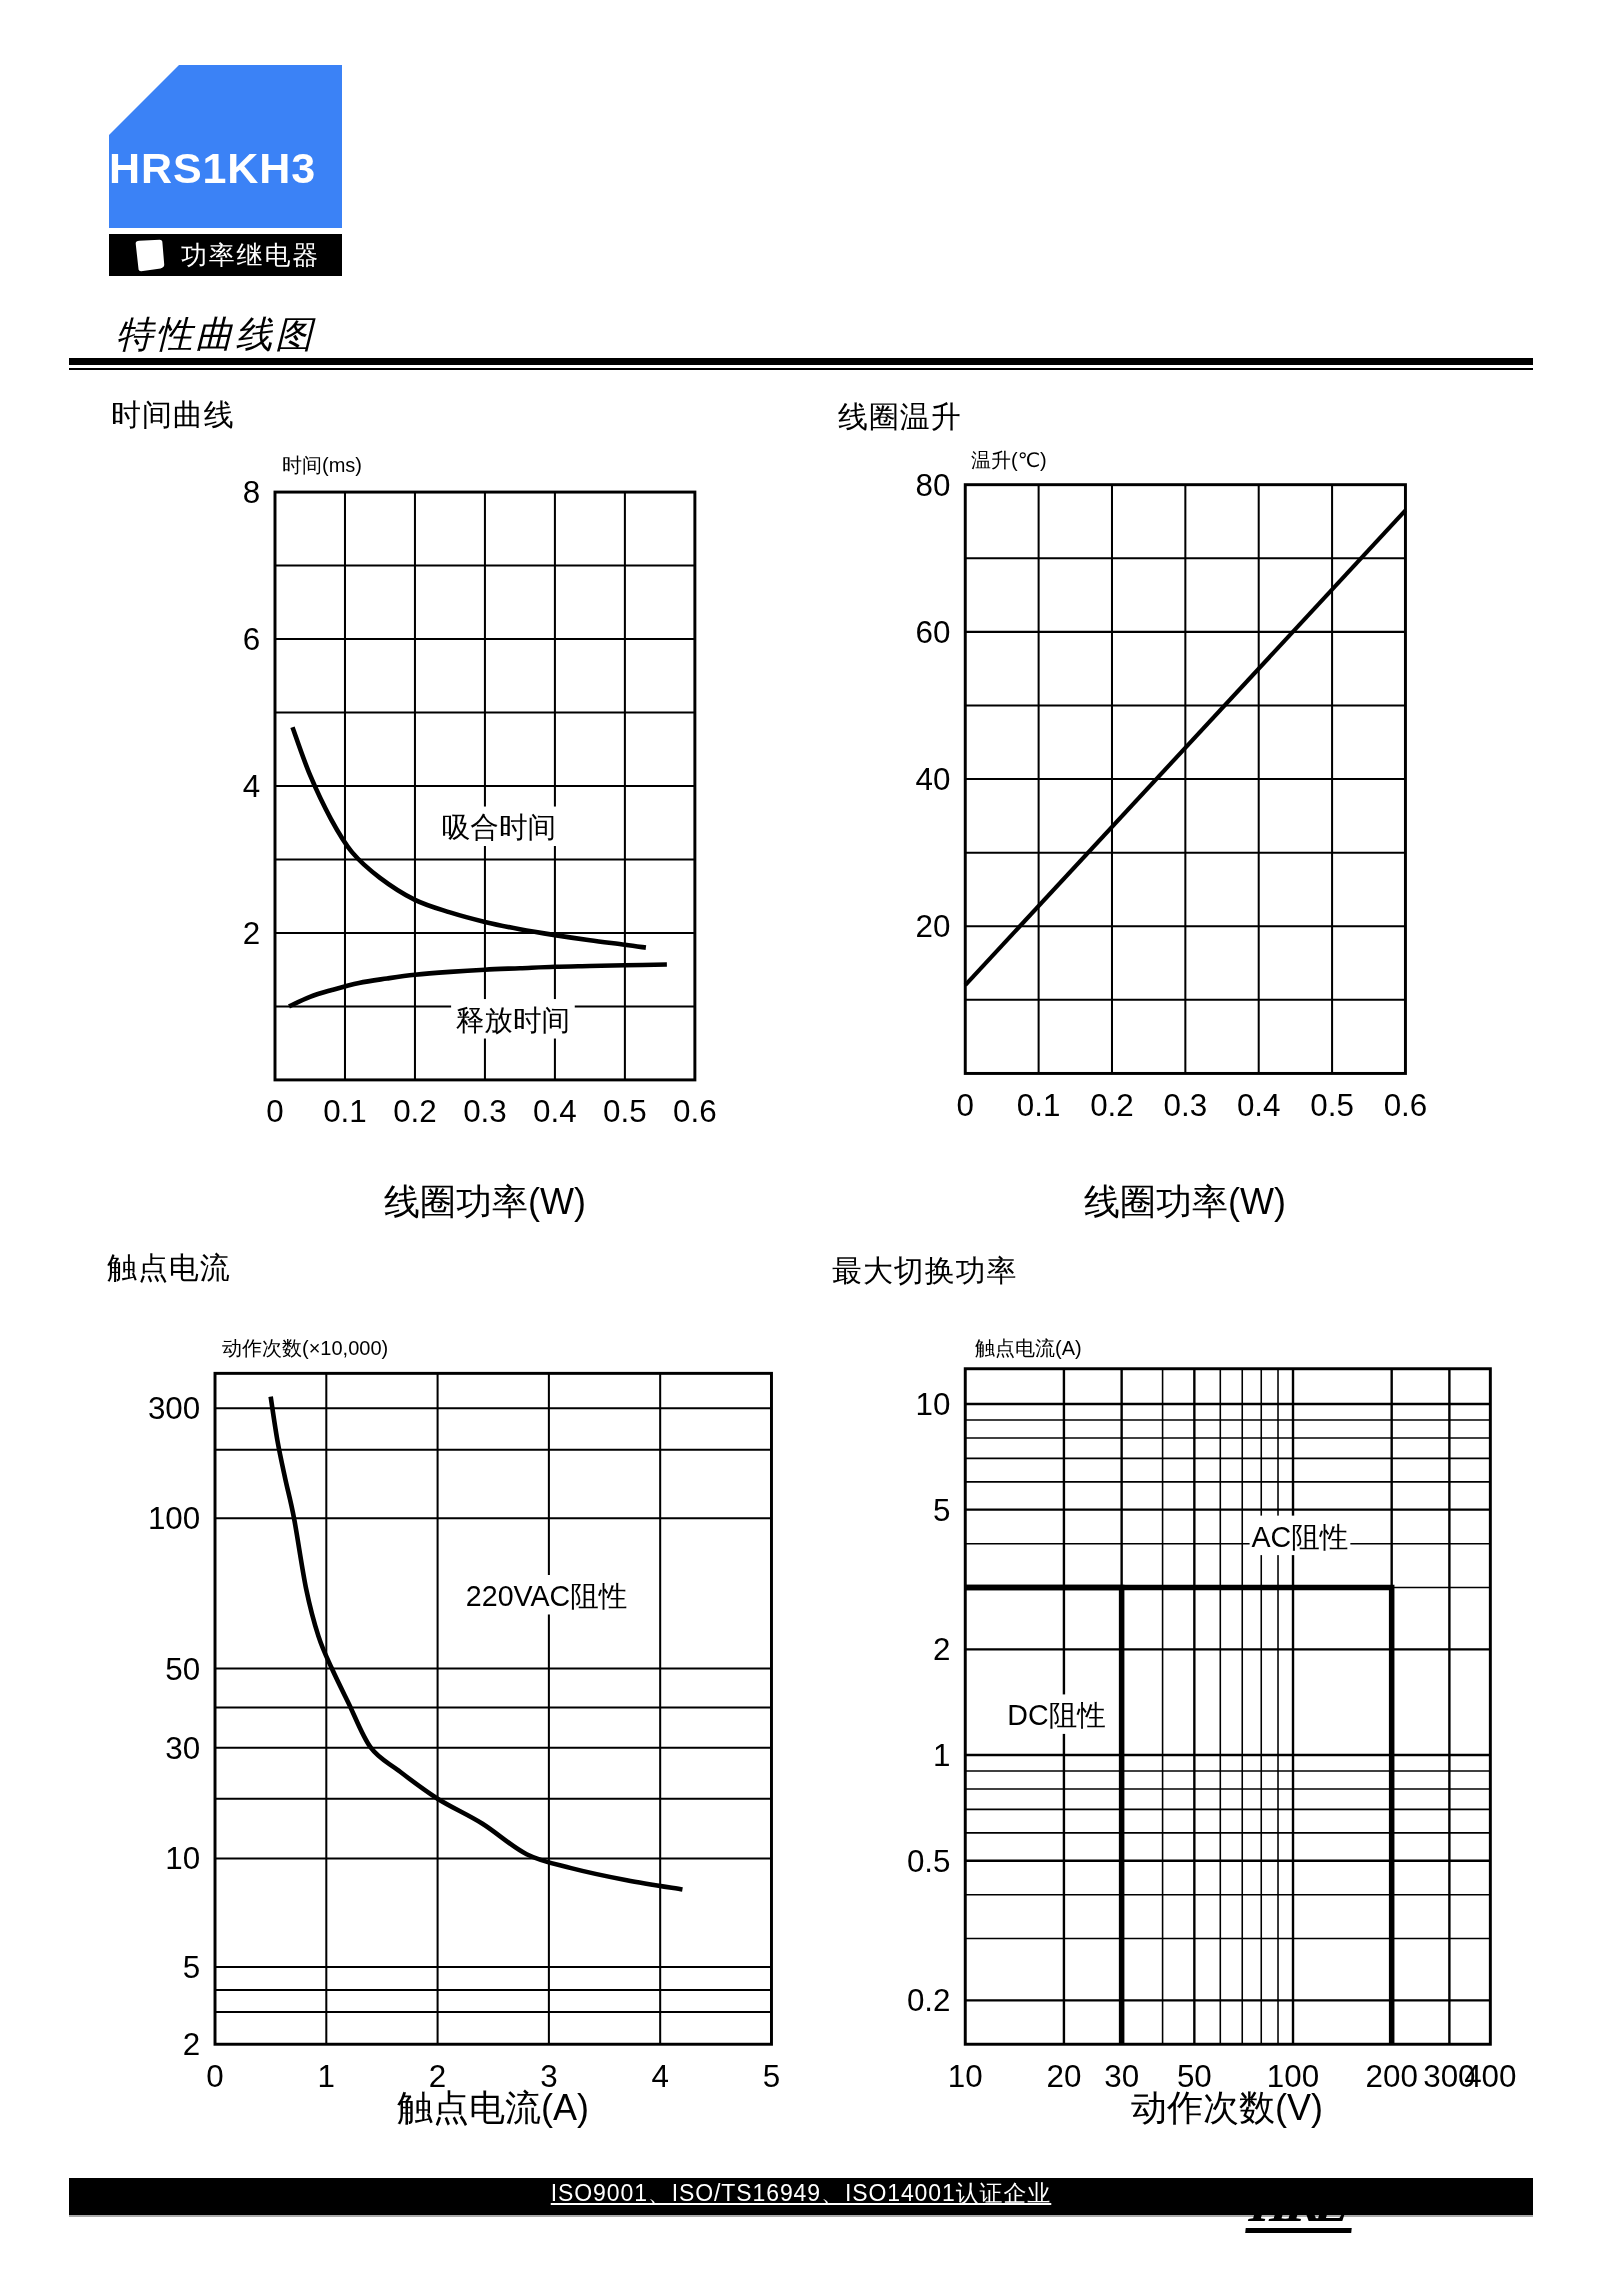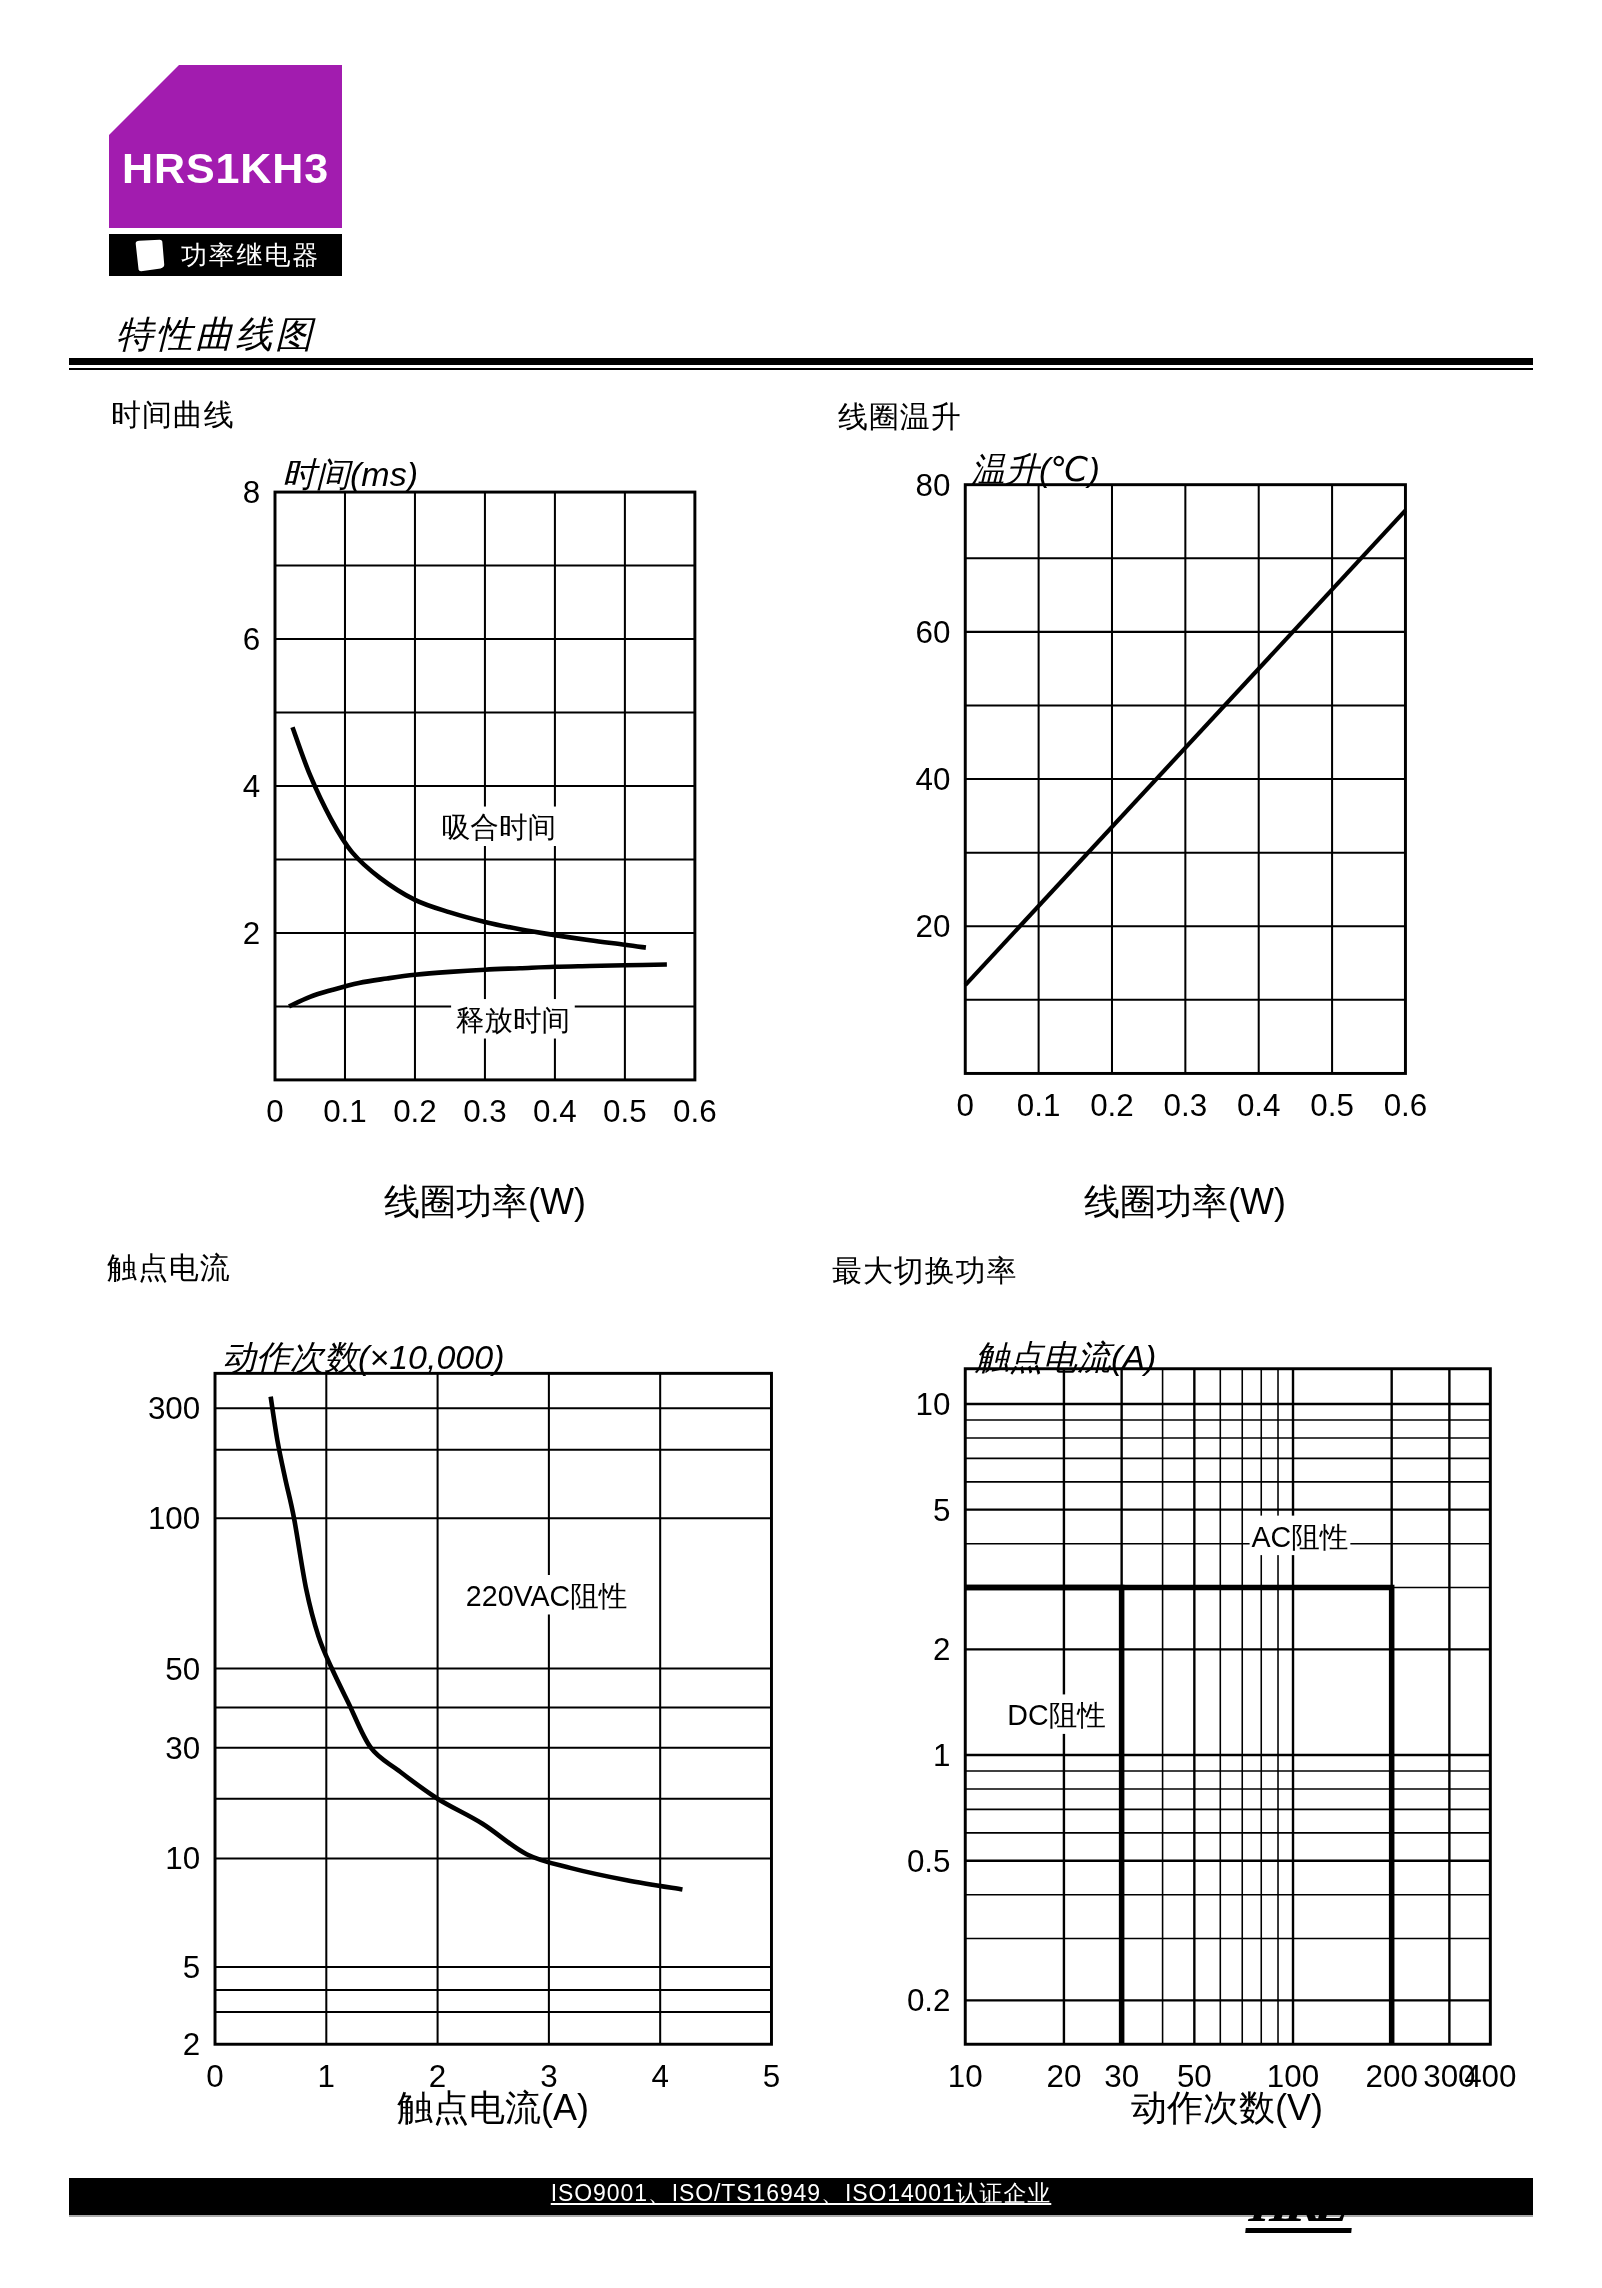--- a/index.html
+++ b/index.html
@@ -4,37 +4,37 @@
 <style>
   html,body{margin:0;padding:0;background:#e8e8e8;}
   .page{
     position:relative; width:1602px; height:2289px; background:#ffffff;
     font-family:"Liberation Sans","DejaVu Sans",sans-serif; color:#000;
     overflow:hidden; margin:0 auto;
   }
   .abs{position:absolute;}
   
   .logo-block{
-    left:109px; top:65px; width:233px; height:163px; background:#a21caf;
+    left:109px; top:65px; width:233px; height:163px; background:#3b82f6;
     clip-path:polygon(70px 0%, 100% 0%, 100% 100%, 0% 100%, 0% 70px);
-    display:flex; align-items:flex-end; justify-content:center;
+    display:flex; align-items:flex-end; 
   }
   .logo-text{color:#fff; font-weight:bold; font-size:43px; letter-spacing:0.9px; margin-bottom:35px;}
   .badge{
     left:109px; top:234px; width:233px; height:42px; background:#000;
     display:flex; align-items:center;
   }
   .badge-icon{margin-left:22px; width:37px; height:35px; flex:0 0 auto;}
   .badge-text{color:#fff; font-size:26px; margin-left:13px; letter-spacing:1.8px;}
   .page-heading{left:116px; top:310px; font-size:37px; letter-spacing:2.8px;font-style:italic;}
   .rule-thick{left:69px; top:358px; width:1464px; height:6.5px; background:#000;}
   .rule-thin{left:69px; top:368px; width:1464px; height:1.8px; background:#000;}
   
   .sec-title{font-size:30px; letter-spacing:0.9px; white-space:nowrap;}
-  .y-title{font-size:34px; white-space:nowrap;font-style:italic;}
+  .y-title{font-size:20px; white-space:nowrap;}
   .x-title{font-size:36px; white-space:nowrap; transform:translateX(-50%);}
   svg text{font-family:"Liberation Sans","DejaVu Sans",sans-serif; fill:#000;}
   
   .footer-bar{
     left:69px; top:2178px; width:1464px; height:37px; background:#000;
     display:flex; align-items:flex-start; justify-content:center;
     border-bottom:2.8px solid #aaa;
   }
   .footer-text{color:#fff; font-size:23px; text-decoration:underline; letter-spacing:0.9px;}
   .brand-row{left:1248px; top:2180px; display:flex; align-items:center;}

